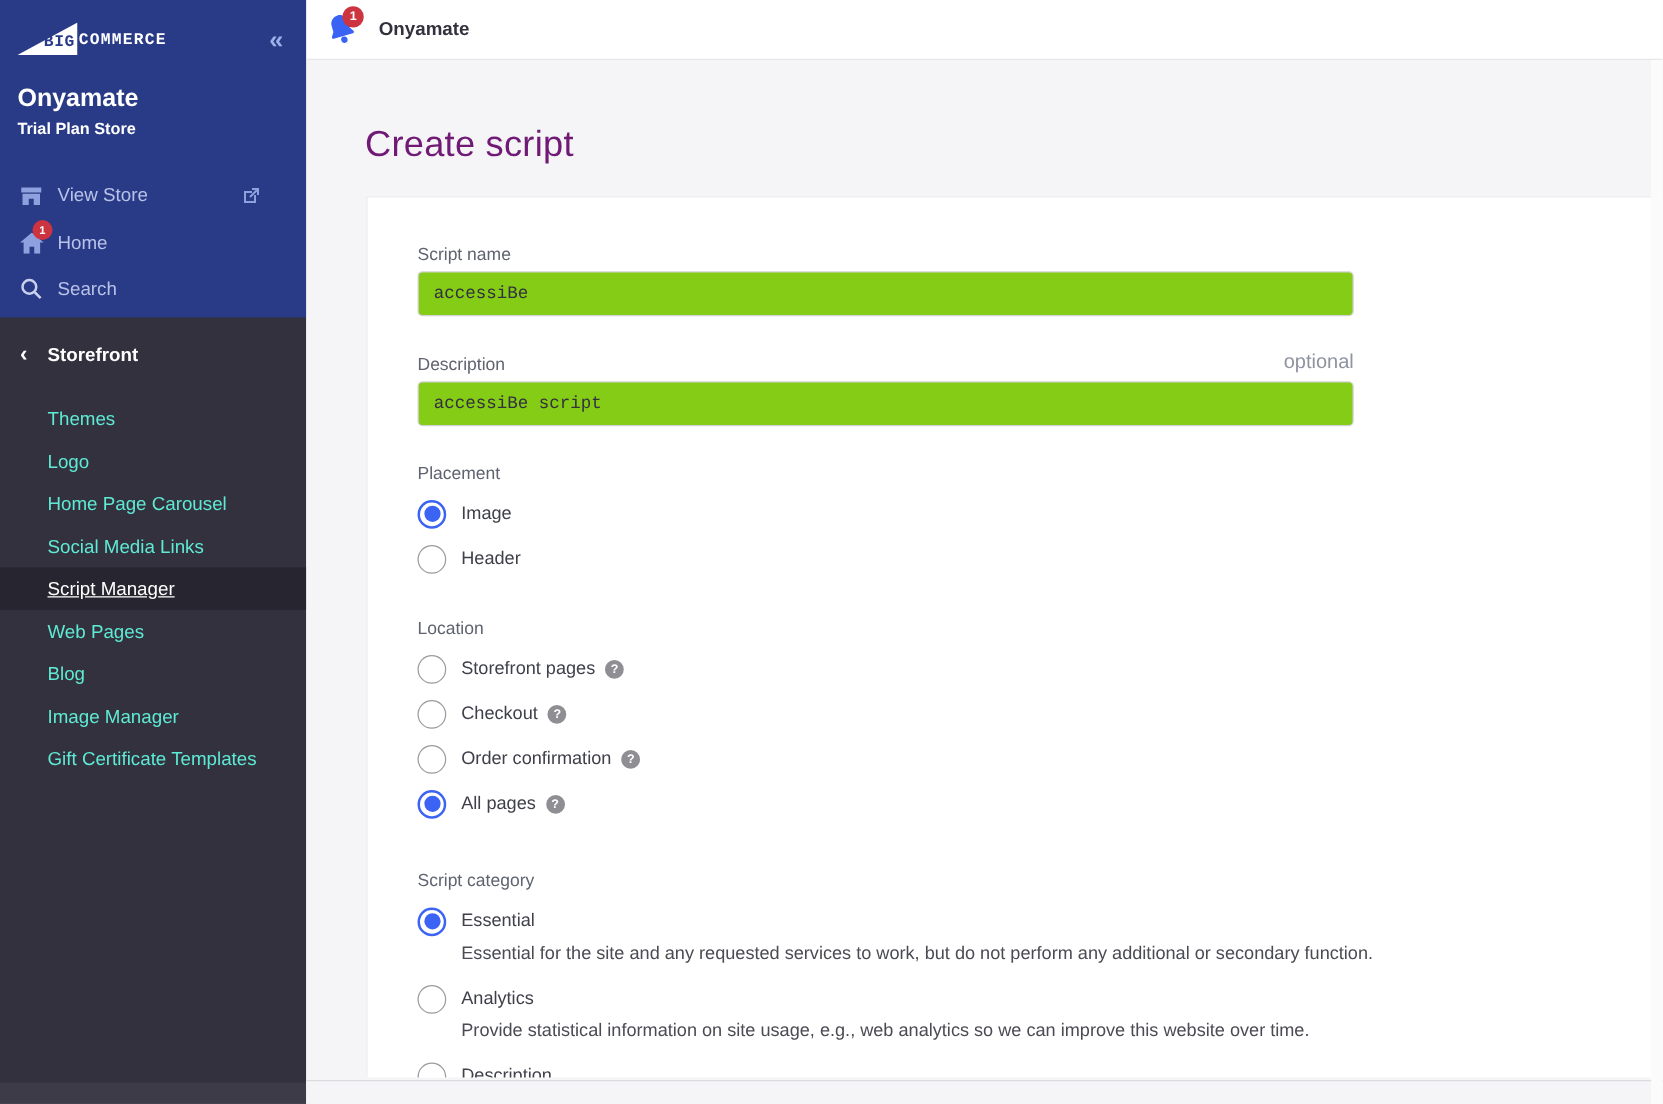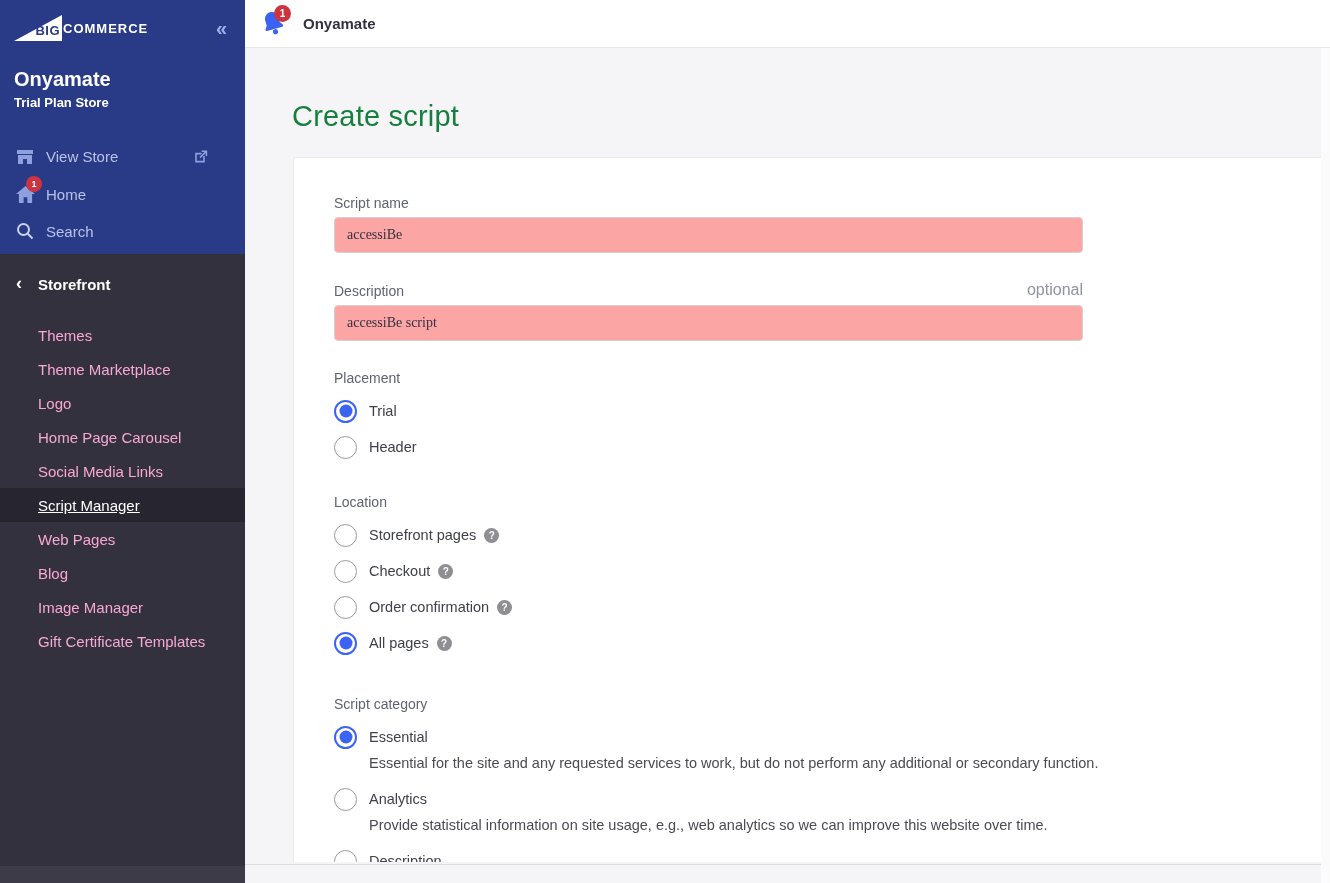--- a/index.html
+++ b/index.html
@@ -2,64 +2,64 @@
 <html><head>
 <meta charset="utf-8">
 <style>
   * { margin:0; padding:0; box-sizing:border-box; }
   html,body { width:1330px; height:883px; overflow:hidden;
     font-family:"Liberation Sans","DejaVu Sans",sans-serif; background:#f5f5f7; }
 
   
   .sidebar { position:absolute; left:0; top:0; width:245px; height:883px; background:#33313e; }
   .sidebar-top { position:absolute; left:0; top:0; width:245px; height:254px; background:#293b86; }
-  .logo-row { position:absolute; left:14px; top:12px; right:10px; height:32px; display:flex; align-items:center; }
+  .logo-row { position:absolute; left:14px; top:12px; right:10px; height:32px; display:flex; align-items:flex-end;font-family:Liberation Mono, monospace; }
   .logo { display:flex; align-items:center; position:relative; }
   .logo-sail { position:relative; width:48px; height:26px; }
   .logo-sail svg { position:absolute; left:0; top:0; }
   .logo-big { position:absolute; right:2px; bottom:3px; font-size:13px; font-weight:700; color:#293b86; letter-spacing:.5px; }
   .logo-commerce { color:#fff; font-size:13px; font-weight:700; letter-spacing:1px; margin-left:1px; }
   .collapse-btn { margin-left:auto; color:#9db0ea; font-size:20px; font-weight:700; cursor:pointer; line-height:1; padding-right:8px; }
   .store-block { position:absolute; left:14px; top:68px; }
   .store-name { color:#fff; font-size:20px; font-weight:700; }
   .store-plan { color:#fff; font-size:13px; font-weight:700; margin-top:4px; }
   .nav-row { position:absolute; left:0; width:245px; height:38px; display:flex; align-items:center; padding:0 34px 0 14px; cursor:pointer; }
   .nav-icon { width:22px; height:20px; margin-right:10px; display:flex; align-items:center; justify-content:center; position:relative; }
   .nav-label { font-size:15px; color:#b9c2e9; }
   .nav-spacer { flex:1; }
   .badge { position:absolute; background:#cc3440; color:#fff; border-radius:50%; font-weight:700; display:flex; align-items:center; justify-content:center; }
   .home-badge { width:16px; height:16px; font-size:9px; top:-8px; right:-6px; }
 
   .section-header { position:absolute; left:0; top:272px; width:245px; height:24px; display:flex; align-items:center; cursor:pointer; }
   .back-chevron { width:38px; text-align:center; color:#fff; font-size:18px; font-weight:700; line-height:1; margin-top:-2px; }
   .section-title { color:#fff; font-size:15px; font-weight:700; }
   .sub-items { position:absolute; left:0; top:318px; width:245px; }
-  .sub-item { height:34px; display:flex; align-items:center; padding-left:38px; font-size:15px; color:#f9a8d4; cursor:pointer; }
+  .sub-item { height:34px; display:flex; align-items:center; padding-left:38px; font-size:15px; color:#5eead4; cursor:pointer; }
   .sub-item.active { background:#27252f; color:#fff;text-decoration:underline; }
   .sidebar-bottom-strip { position:absolute; left:0; bottom:0; width:245px; height:17px; background:#3d3b48; }
 
   
   .topbar { position:absolute; left:245px; top:0; width:1085px; height:48px; background:#fff; border-bottom:1px solid #e7e7ea; display:flex; align-items:center; }
   .bell-wrap { position:relative; margin-left:14px; width:30px; height:30px; cursor:pointer; }
   .bell-wrap svg { transform:rotate(-16deg); }
   .bell-badge { width:17px; height:17px; font-size:10px; top:-4px; right:-2px; }
   .topbar-store { margin-left:14px; font-size:15px; font-weight:700; color:#34313f; }
 
   
   .page-bg { position:absolute; left:245px; top:48px; width:1085px; height:835px; background:#f5f5f7; }
-  .page-title { position:absolute; left:292px; top:100px; font-size:29px; font-weight:300; color:#15803d; letter-spacing:.2px; }
+  .page-title { position:absolute; left:292px; top:100px; font-size:29px; font-weight:300; color:#701a75; letter-spacing:.2px; }
   .card { position:absolute; left:293px; top:157px; width:1037px; height:705px; background:#fff;
           border-left:1px solid #ebebee; border-top:1px solid #ebebee; overflow:hidden;
           padding:37px 0 0 40px; }
   .field-label { font-size:14px; color:#5f6370; margin-bottom:6px; }
   .label-row { width:749px; display:flex; align-items:flex-end; justify-content:space-between; margin-bottom:6px; }
   .label-row .field-label { margin-bottom:0; }
   .optional { font-size:16px; color:#8f93a0; }
   .text-input { width:749px; height:36px; border:1px solid #d2d2d4; border-radius:4px; padding:0 12px;
-                font-size:14px; color:#34313f; font-family:Liberation Serif, serif; background:#fca5a5; outline:none; }
+                font-size:14px; color:#34313f; font-family:Liberation Mono, monospace; background:#84cc16; outline:none; }
   .group { margin-top:29px; }
   .group-label { font-size:14px; color:#5f6370; margin-bottom:7px; }
   .radio-row { display:flex; align-items:center; height:36px; cursor:pointer; }
   .radio { width:23px; height:23px; border-radius:50%; border:1px solid #9b9ba1; background:#fff; flex:0 0 auto; position:relative; }
   .radio.checked { border:2px solid #3c64f4; }
   .radio.checked::after { content:""; position:absolute; left:50%; top:50%; width:13px; height:13px;
                           border-radius:50%; background:#3c64f4; transform:translate(-50%,-50%); }
   .radio-label { margin-left:12px; font-size:14.5px; color:#3f404a; }
   .help-icon { width:15px; height:15px; border-radius:50%; background:#8e8e93; color:#fff; font-size:10px; font-weight:700;
                display:inline-flex; align-items:center; justify-content:center; margin-left:8px; cursor:pointer; }
@@ -127,21 +127,20 @@
     </div>
   </div>
 
   <div class="section-header">
     <span class="back-chevron">‹</span>
     <span class="section-title">Storefront</span>
   </div>
 
   <div class="sub-items">
     <div class="sub-item">Themes</div>
-    <div class="sub-item">Theme Marketplace</div>
     <div class="sub-item">Logo</div>
     <div class="sub-item">Home Page Carousel</div>
     <div class="sub-item">Social Media Links</div>
     <div class="sub-item active">Script Manager</div>
     <div class="sub-item">Web Pages</div>
     <div class="sub-item">Blog</div>
     <div class="sub-item">Image Manager</div>
     <div class="sub-item">Gift Certificate Templates</div>
   </div>
 
@@ -170,21 +169,21 @@
   <div class="label-row" style="margin-top:28px;">
     <span class="field-label">Description</span>
     <span class="optional">optional</span>
   </div>
   <input class="text-input" type="text" value="accessiBe script" style="">
 
   <div class="group">
     <div class="group-label">Placement</div>
     <div class="radio-row">
       <span class="radio checked"></span>
-      <span class="radio-label">Trial</span>
+      <span class="radio-label">Image</span>
     </div>
     <div class="radio-row">
       <span class="radio"></span>
       <span class="radio-label">Header</span>
     </div>
   </div>
 
   <div class="group">
     <div class="group-label">Location</div>
     <div class="radio-row">

